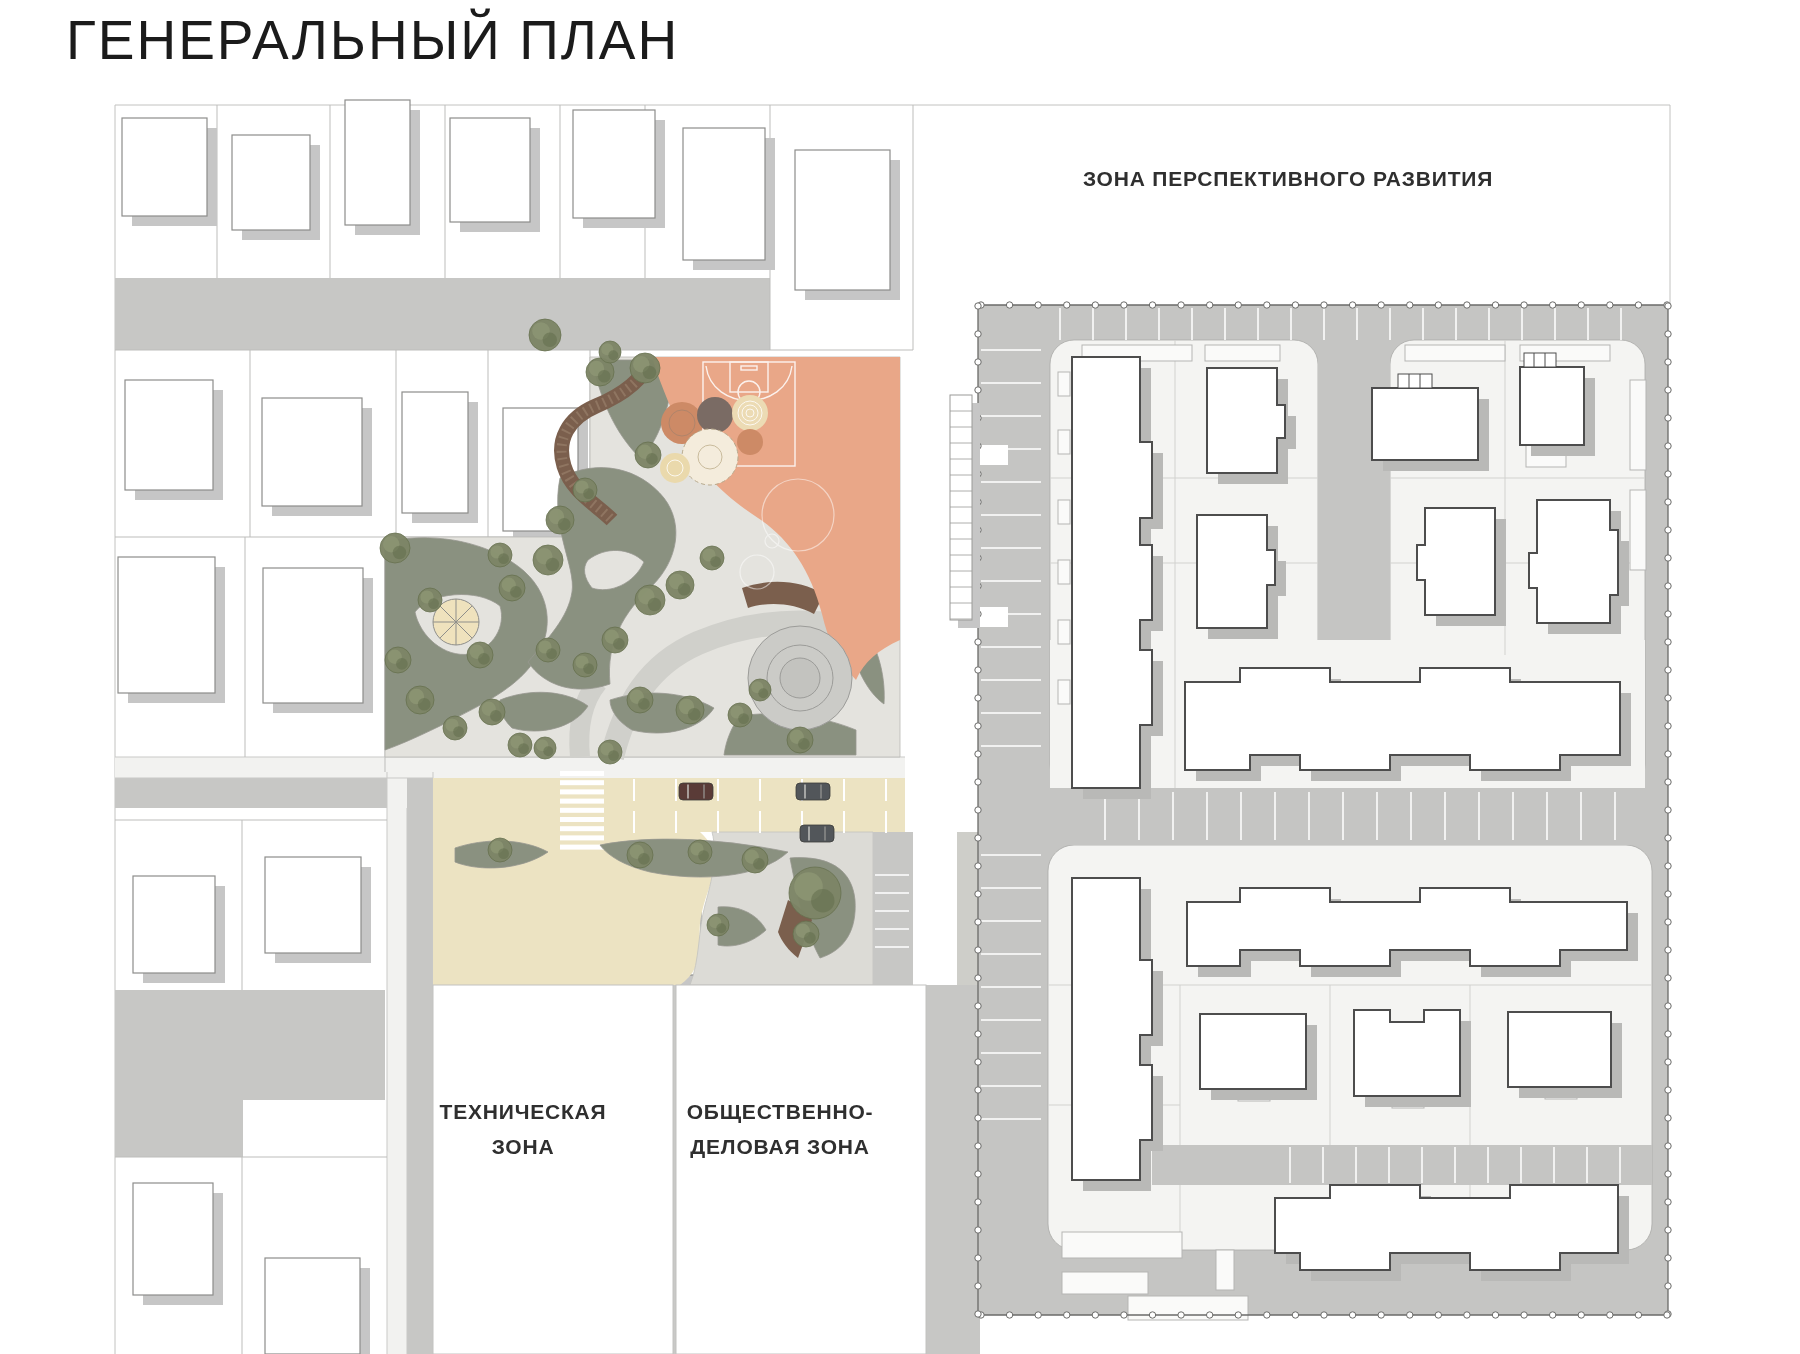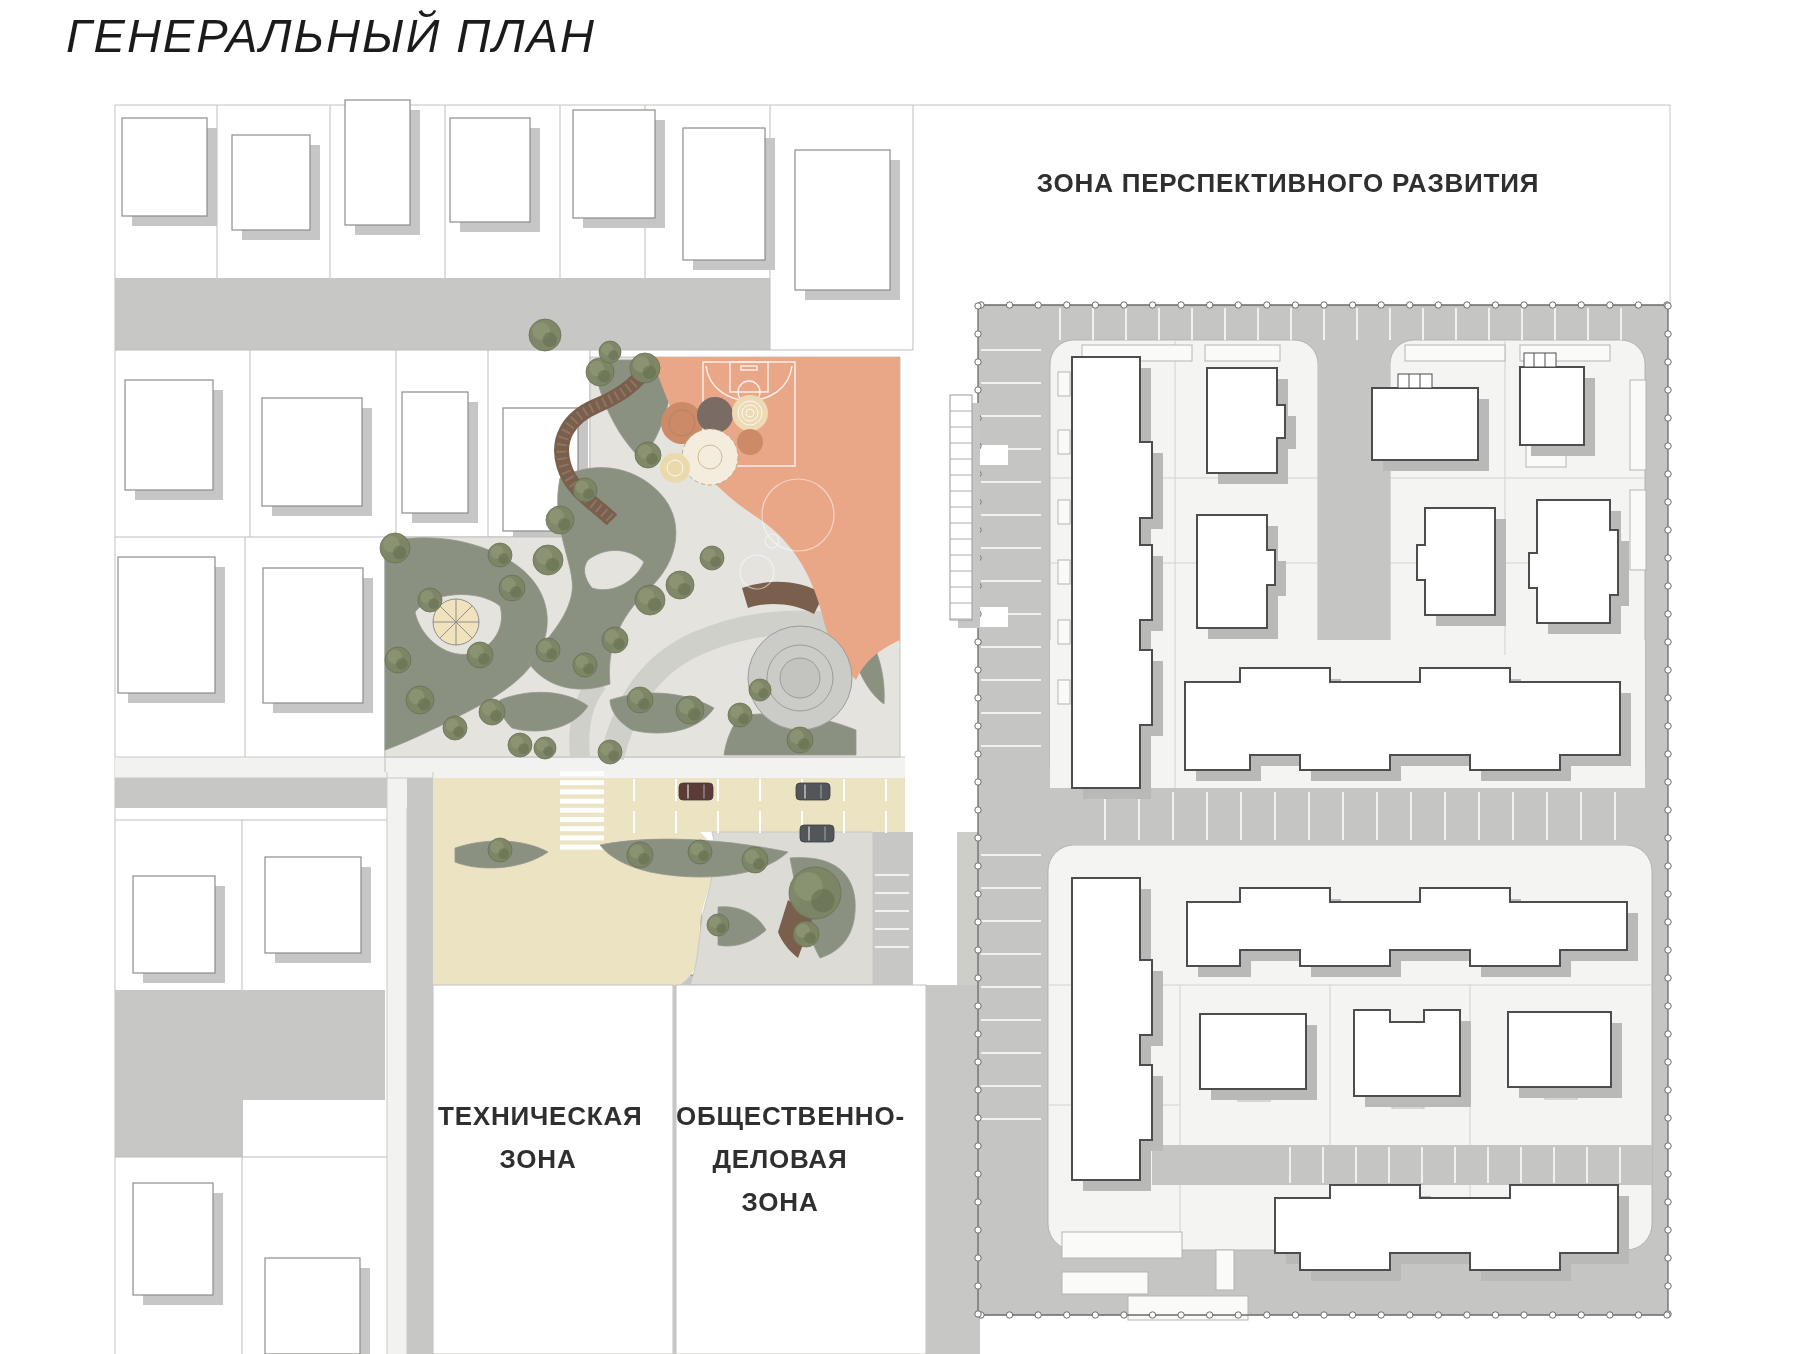--- a/index.html
+++ b/index.html
@@ -1,21 +1,21 @@
 <!DOCTYPE html>
 <html><head>
 <meta charset="utf-8">
 <style>
   html,body{margin:0;padding:0;background:#fff;}
   body{width:1800px;height:1354px;position:relative;font-family:"Liberation Sans",sans-serif;overflow:hidden;}
   #plan{position:absolute;left:0;top:0;}
-  .title{position:absolute;left:66px;top:8px;font-size:47px;letter-spacing:2px;color:#1b1b1b;font-weight:400;white-space:nowrap;font-style:italic;}
-  .lbl{position:absolute;font-weight:bold;color:#2f2f2f;text-align:center;letter-spacing:0.8px;font-size:26px;line-height:1.65;white-space:pre-line;}
+  .title{position:absolute;left:66px;top:8px;font-size:55px;letter-spacing:2px;color:#1b1b1b;font-weight:400;white-space:nowrap;}
+  .lbl{position:absolute;font-weight:bold;color:#2f2f2f;text-align:center;letter-spacing:0.8px;font-size:21px;line-height:1.65;white-space:pre-line;}
   #lbl-development{left:948px;top:162px;width:680px;}
-  #lbl-technical{left:438px;top:1095px;width:200px;}
+  #lbl-technical{left:423px;top:1095px;width:200px;}
   #lbl-business{left:676px;top:1095px;width:208px;}
 </style>
 </head>
 <body>
 
 <svg id="plan" width="1800" height="1354" viewBox="0 0 1800 1354" xmlns="http://www.w3.org/2000/svg">
 
   <g stroke="#c2c2c0" stroke-width="1" fill="none">
     <path d="M115,105 H1670"></path>
     <path d="M115,105 V1354"></path>

